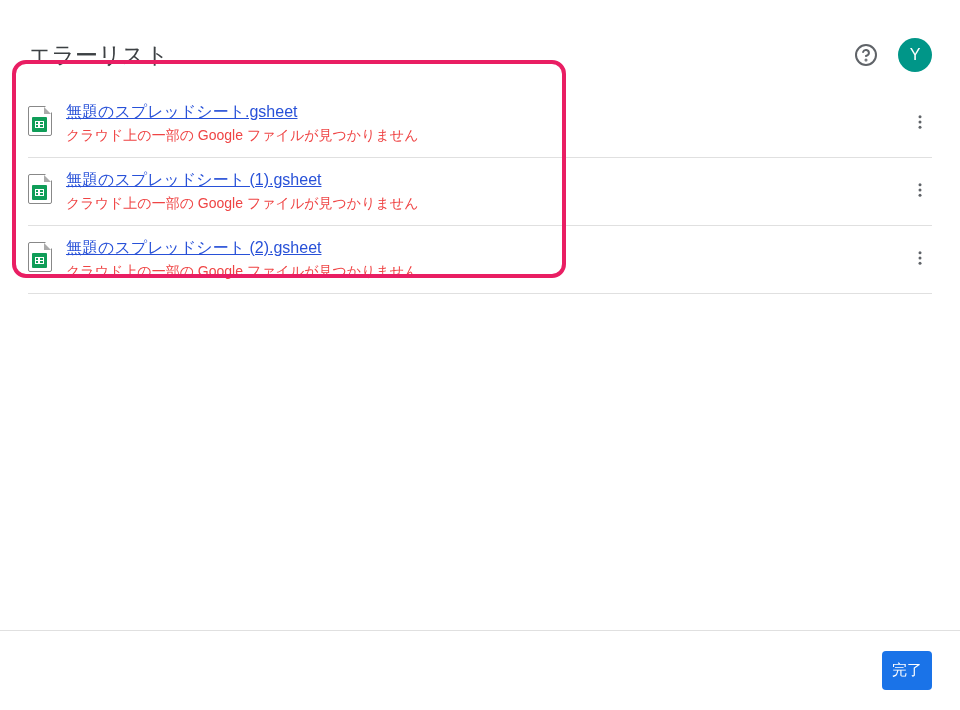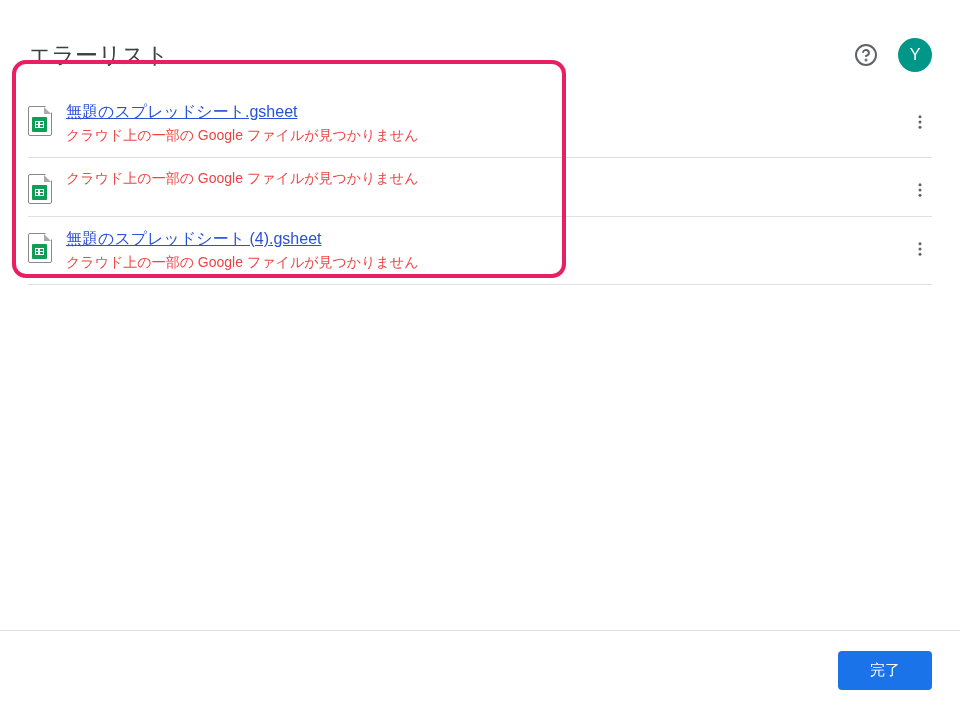--- a/index.html
+++ b/index.html
@@ -175,21 +175,21 @@
       border-top: 1px solid #e0e0e0;
       padding: 20px 28px;
       display: flex;
       justify-content: flex-end;
     }
     .done-btn {
       background: #1a73e8;
       color: #fff;
       border: none;
       border-radius: 4px;
-      padding: 10px 32px;
+      padding: 10px 10px;
       font-size: 15px;
       cursor: pointer;
     }
   </style>
 </head>
 <body>
 
 <div class="header">
   <div class="title">エラーリスト</div>
   <div class="header-right">
@@ -236,20 +236,21 @@
     <div class="file-icon">
       <div class="file-icon-outer">
         <div class="file-icon-inner">
             <div class="file-icon-grid">
               <div class="file-icon-grid-border"></div>
             </div>
           </div>
       </div>
     </div>
     <div class="item-content">
+      <a class="item-link">無題のスプレッドシート (1).gsheet</a>
       <div class="item-desc">クラウド上の一部の Google ファイルが見つかりません</div>
     </div>
     <div class="more-btn">
       <svg viewBox="0 0 24 24" width="18" height="18" fill="currentColor">
         <circle cx="12" cy="5" r="2"></circle>
           <circle cx="12" cy="12" r="2"></circle>
           <circle cx="12" cy="19" r="2"></circle>
       </svg>
     </div>
   </div>
@@ -258,21 +259,21 @@
     <div class="file-icon">
       <div class="file-icon-outer">
         <div class="file-icon-inner">
             <div class="file-icon-grid">
               <div class="file-icon-grid-border"></div>
             </div>
           </div>
       </div>
     </div>
     <div class="item-content">
-      <a class="item-link">無題のスプレッドシート (4).gsheet</a>
+      <a class="item-link">無題のスプレッドシート (2).gsheet</a>
       <div class="item-desc">クラウド上の一部の Google ファイルが見つかりません</div>
     </div>
     <div class="more-btn">
       <svg viewBox="0 0 24 24" width="18" height="18" fill="currentColor">
         <circle cx="12" cy="5" r="2"></circle>
           <circle cx="12" cy="12" r="2"></circle>
           <circle cx="12" cy="19" r="2"></circle>
       </svg>
     </div>
   </div>

